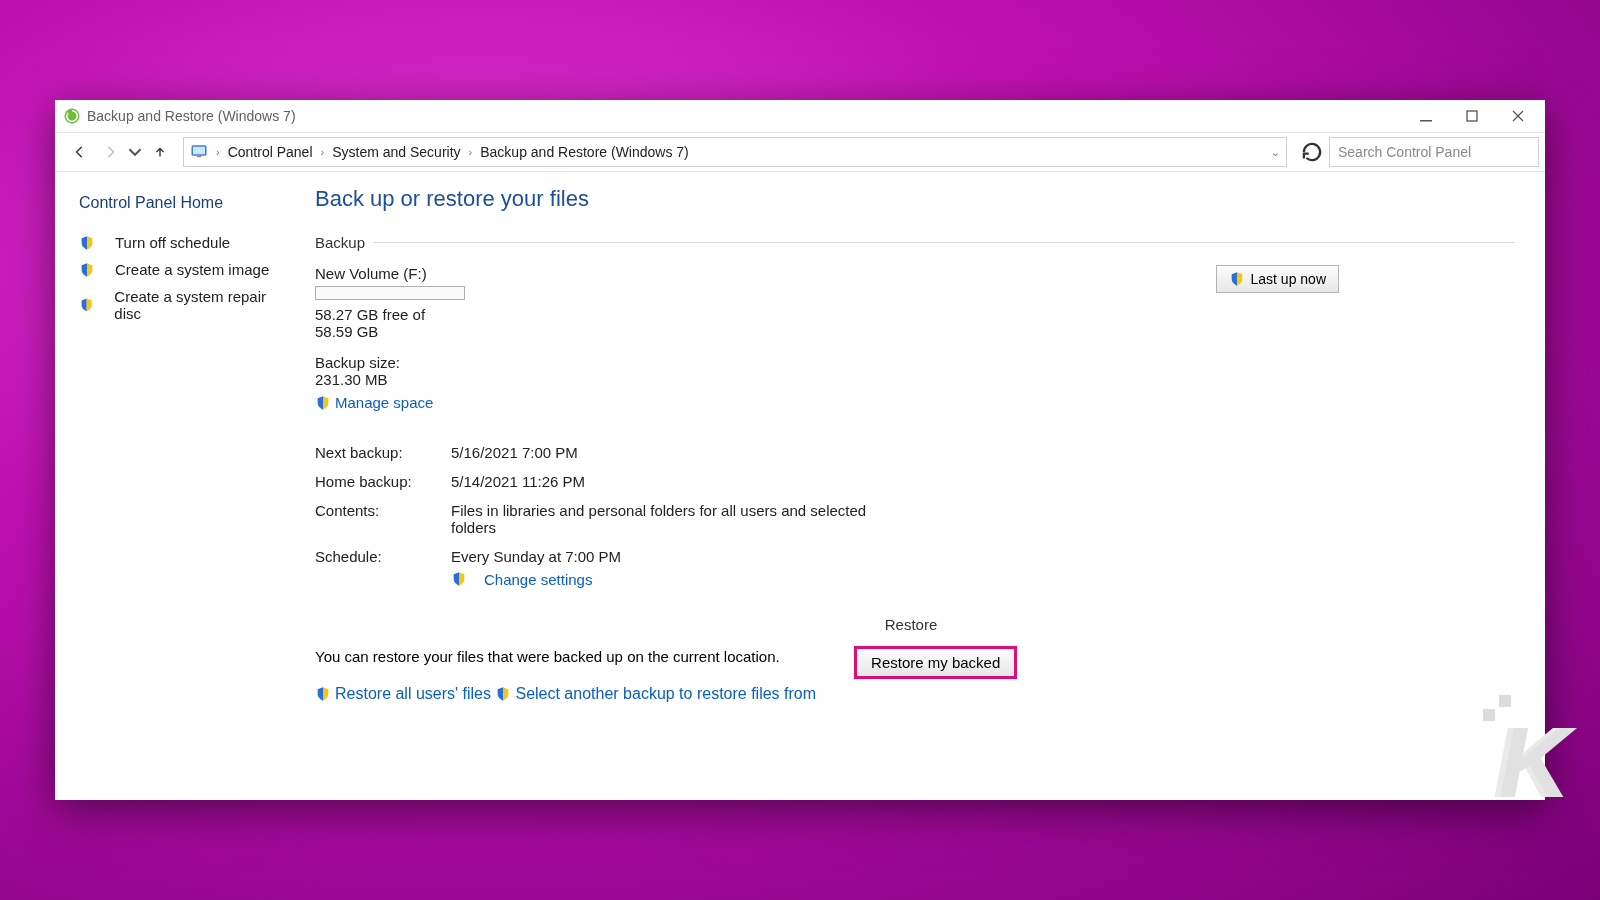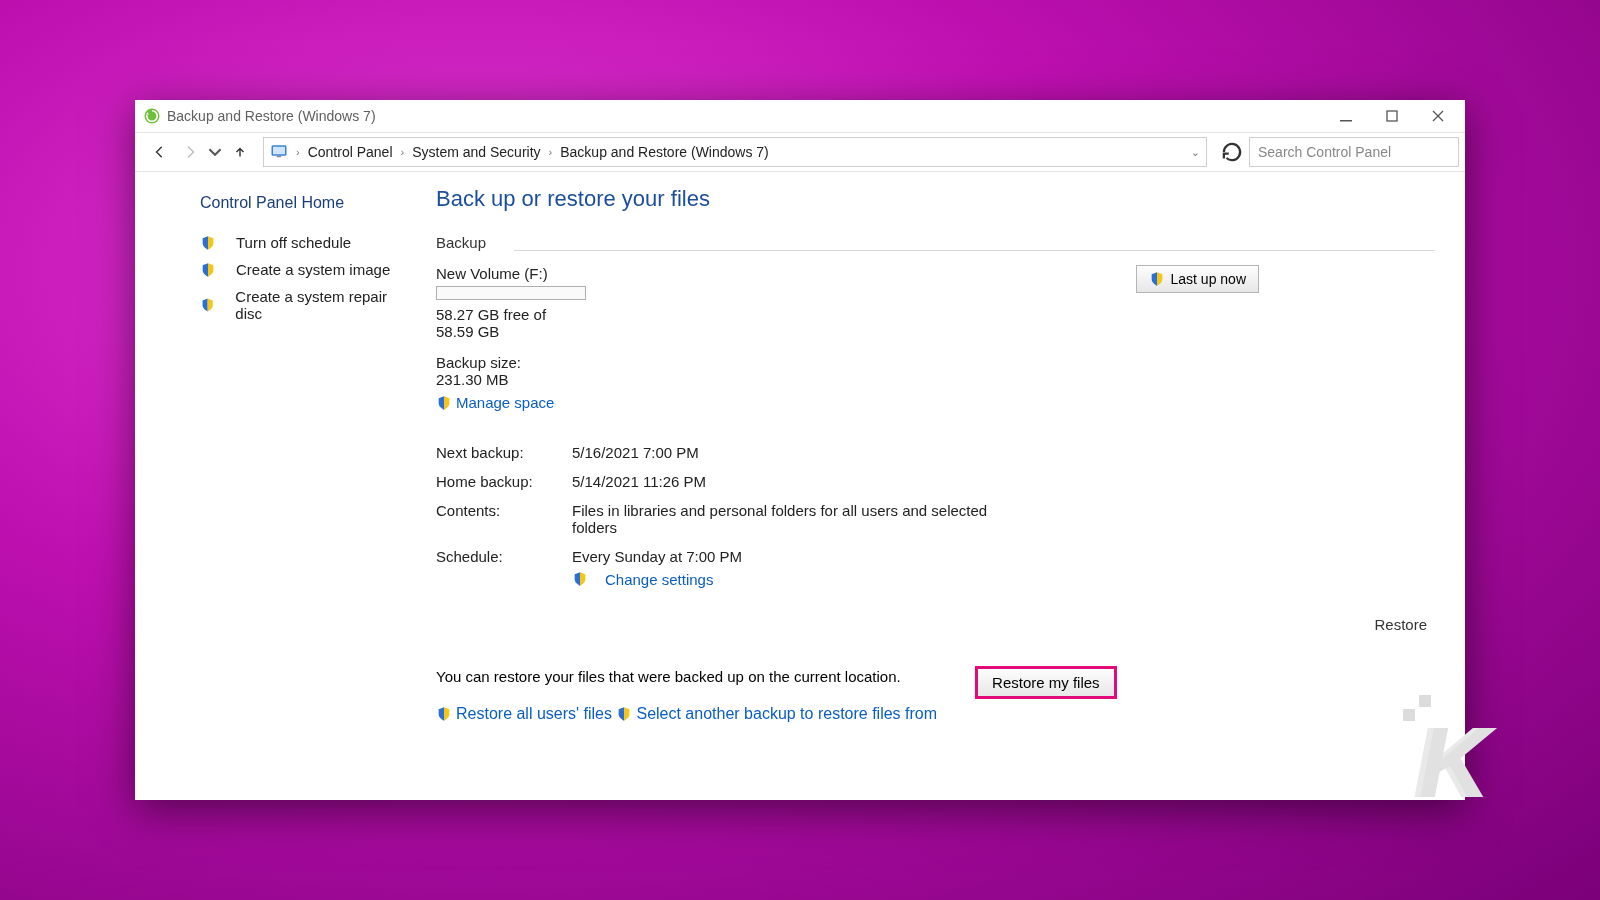--- a/index.html
+++ b/index.html
@@ -3,21 +3,21 @@
 <meta charset="utf-8">
 <style>
   * { box-sizing: border-box; margin: 0; padding: 0; font-family: "Segoe UI", Tahoma, sans-serif; }
   body {
     width: 1600px; height: 900px;
     background: radial-gradient(ellipse at 30% 30%, #e23bd5 0%, #bf10b1 40%, #7a0078 100%);
     display: flex; align-items: center; justify-content: center;
     overflow: hidden;
   }
   .window {
-    width: 1330px; height: 700px;
+    width: 1490px; height: 700px;
     background: #fff;
     box-shadow: 0 10px 40px rgba(0,0,0,0.5);
     display: flex; flex-direction: column;
     position: relative;
   }
   
   .titlebar {
     height: 32px; display: flex; align-items: center; padding: 0 4px 0 8px;
     color: #606060; font-size: 14px;
   }
@@ -42,31 +42,31 @@
   .chev { color:#777; font-size:11px; padding:0 2px; }
   .address .dd { margin-left:auto; color:#777; font-size:11px;}
   .refresh { width:26px; height:26px; display:flex; align-items:center; justify-content:center; color:#555;}
   .search {
     width: 210px; height: 30px; border:1px solid #cfcfcf;
     display:flex; align-items:center; padding:0 8px; color:#888; font-size:14px;
   }
   
   .body { flex:1; display:flex; }
   .sidebar {
-    width: 250px; padding: 22px 16px 8px 24px; margin-left: 41px;
+    width: 250px; padding: 22px 16px 8px 24px;
   }
   .sidebar .home { color:#1a3e7b; font-size:16px; margin-bottom: 22px; }
   .sidelink { display:flex; align-items:center; gap:20px; color:#222; font-size:15px; margin: 10px 0; }
   .shield { width:16px; height:16px; }
   .shield .half-l { fill:#2a6fd6; }
   .shield .half-r { fill:#f5c518; }
   .content { flex:1; padding: 14px 30px 20px 10px; overflow:auto; }
   h1.pagetitle { color:#1b4e9b; font-weight:400; font-size:22px; margin-bottom: 22px; }
   .section-label { color:#333; font-size:15px; margin-right:8px;}
-  .section-rule { display:flex; align-items:flex-end; gap:20px; margin-bottom:14px;}
+  .section-rule { display:flex; align-items:center; gap:0; margin-bottom:14px;}
   .section-rule hr { flex:1; border:none; border-top:1px solid #d8d8d8; }
   .backup-grid {
     display:grid; grid-template-columns: 130px 1fr 170px; column-gap: 6px; row-gap: 8px;
     font-size:15px; color:#222; align-items:start;
   }
   .lbl { color:#222; }
   .val { color:#222; }
   .drive-icon { width:46px; height:30px; margin-top: 30px; }
   .prog { width:150px; height:14px; border:1px solid #aeaeae; background:#fafafa; margin-top:4px;}
   .link { color:#0a5ec2; }
@@ -273,21 +273,21 @@
           <div class="inline-sh" style="margin-top:20px;">
             <svg class="shield" viewBox="0 0 24 24">
                 <path class="half-l" d="M12 2 L4 5 V12 c0 5 4 8 8 10 V2 z"></path>
                 <path class="half-r" d="M12 2 L20 5 V12 c0 5 -4 8 -8 10 V2 z"></path>
               </svg>
             <span class="link">Select another backup to restore files from</span>
           </div>
         </div>
         <div>
           <button class="restore-btn restore-highlight">
-            <span>Restore my files</span>
+            <span>Restore my backed</span>
           </button>
         </div>
       </div>
     </div>
   </div>
 
   <div class="watermark">
     <span class="dot1"></span><span class="dot2"></span>K
   </div>
 </div>

